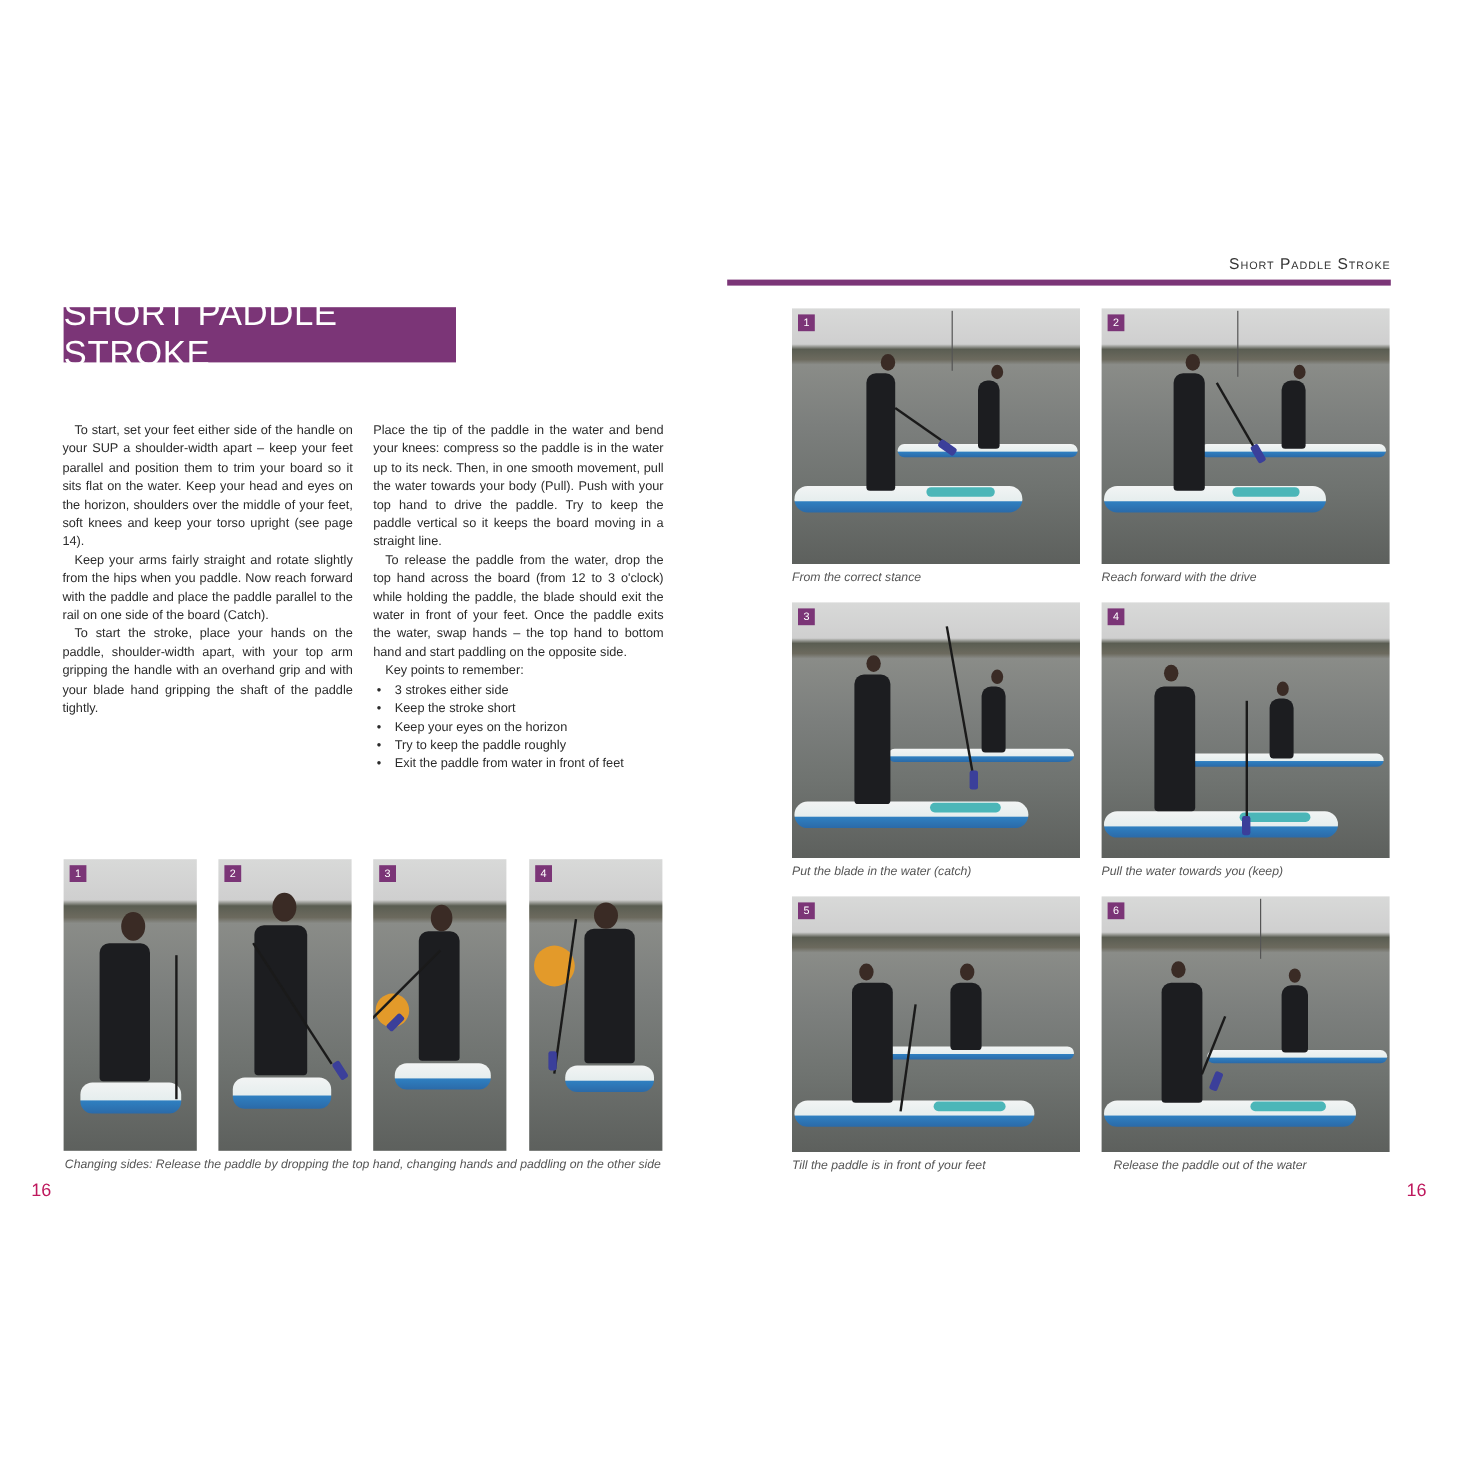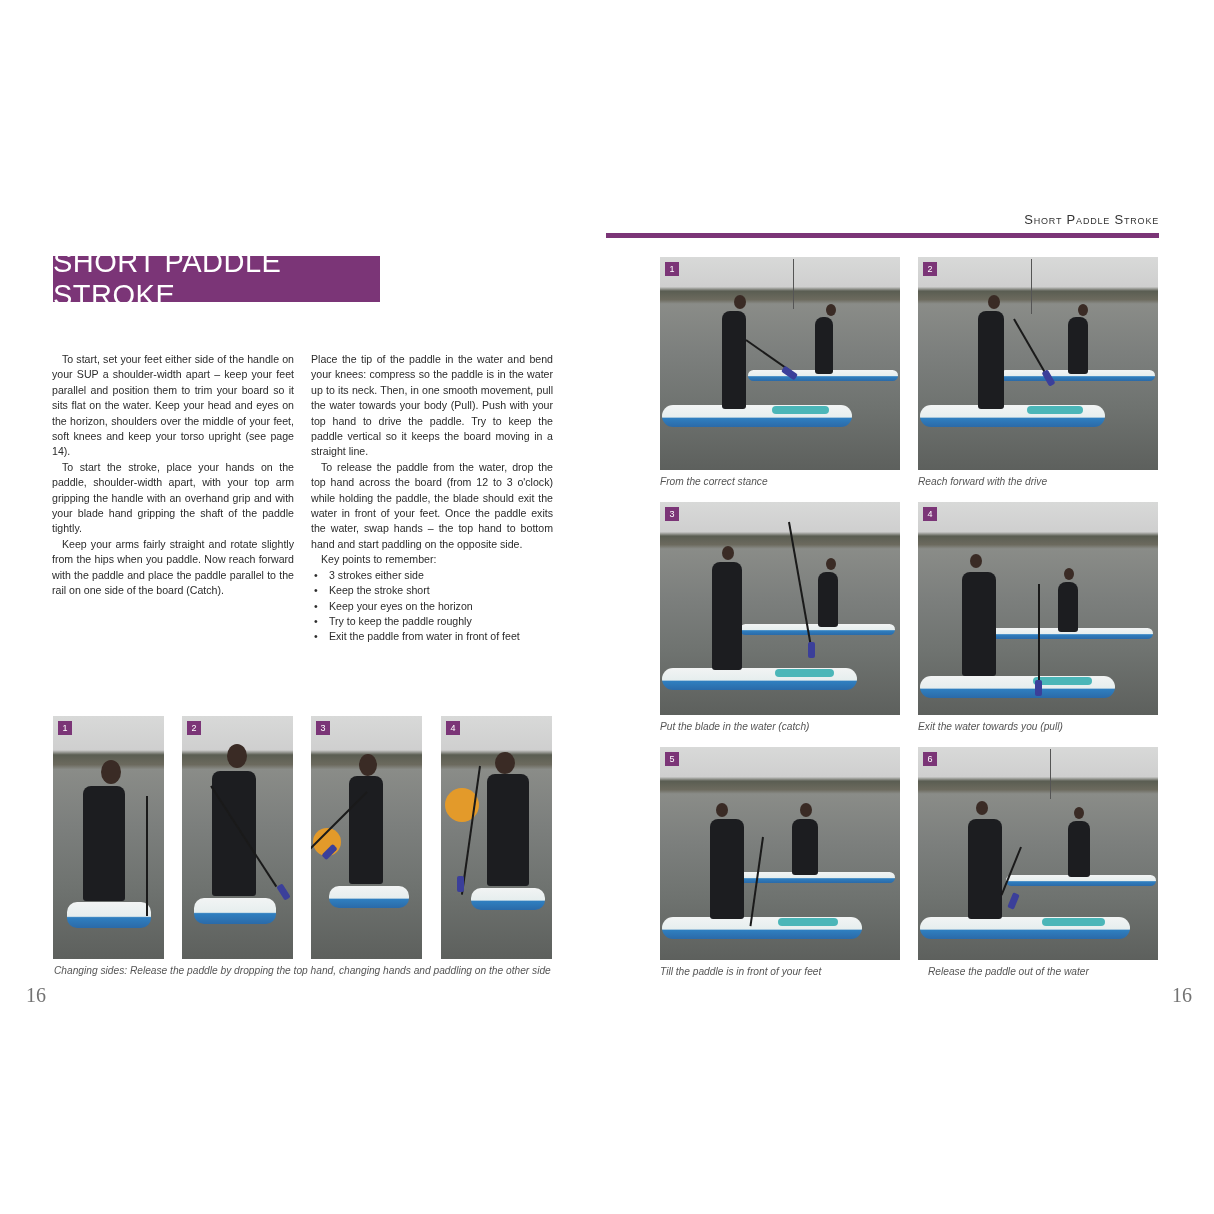--- a/index.html
+++ b/index.html
@@ -58,32 +58,32 @@
   .paddle { position: absolute; width: 2px; background: #1a1a1a; transform-origin: top center; }
   .blade { position: absolute; width: 7px; height: 16px; background: #3b3f9a; border-radius: 2px; }
   .mast { position: absolute; width: 1px; background: #555; }
   .buoy { position: absolute; width: 28px; height: 28px; border-radius: 50%; background: #e39a2a; }
 
   .caption {
     position: absolute; font-family: "Liberation Sans", sans-serif; font-style: italic;
     font-size: 10.2px; color: #555;
   }
   .pagenum {
-    position: absolute; font-family: Liberation Serif, serif; font-size: 20px; color: #737373;
+    position: absolute; font-family: Liberation Sans, sans-serif; font-size: 15px; color: #be185d;
   }
 </style>
 </head>
 <body>
 
 <div class="title-box">SHORT PADDLE STROKE</div>
 
 <div class="col left">
   <p class="ind">To start, set your feet either side of the handle on your SUP a shoulder-width apart – keep your feet parallel and position them to trim your board so it sits flat on the water. Keep your head and eyes on the horizon, shoulders over the middle of your feet, soft knees and keep your torso upright (see page 14).</p>
+  <p class="ind">Keep your arms fairly straight and rotate slightly from the hips when you paddle.  Now reach forward with the paddle and place the paddle parallel to the rail on one side of the board (Catch).</p>
   <p class="ind">To start the stroke, place your hands on the paddle, shoulder-width apart, with your top arm gripping the handle with an overhand grip and with your blade hand gripping the shaft of the paddle tightly.</p>
-  <p class="ind">Keep your arms fairly straight and rotate slightly from the hips when you paddle.  Now reach forward with the paddle and place the paddle parallel to the rail on one side of the board (Catch).</p>
 </div>
 
 <div class="col right">
   <p>Place the tip of the paddle in the water and bend your knees: compress so the paddle is in the water up to its neck. Then, in one smooth movement, pull the water towards your body (Pull). Push with your top hand to drive the paddle. Try to keep the paddle vertical so it keeps the board moving in a straight line.</p>
   <p class="ind">To release the paddle from the water, drop the top hand across the board (from 12 to 3 o'clock) while holding the paddle, the blade should exit the water in front of your feet. Once the paddle exits the water, swap hands – the top hand to bottom hand and start paddling on the opposite side.</p>
   <p class="ind">Key points to remember:</p>
   <ul>
     <li>3 strokes either side</li>
     <li>Keep the stroke short</li>
     <li>Keep your eyes on the horizon</li>
@@ -177,21 +177,21 @@
   <div class="num">4</div>
   <div class="board" style="left:70px;top:126px;width:165px;height:11px;"></div>
   <div class="board teal" style="left:2px;top:174px;width:195px;height:22px;"></div>
   <div class="person" style="left:44px;top:70px;width:34px;height:104px;"></div>
   <div class="head" style="left:52px;top:52px;"></div>
   <div class="person" style="left:140px;top:80px;width:20px;height:50px;"></div>
   <div class="head" style="left:146px;top:66px;width:10px;height:12px;"></div>
   <div class="paddle" style="left:120px;top:82px;height:110px;"></div>
   <div class="blade" style="left:117px;top:178px;"></div>
 </div>
-<div class="caption" style="left:918px;top:721px;">Exit the water towards you (pull)</div>
+<div class="caption" style="left:918px;top:721px;">Pull the water towards you (keep)</div>
 
 <div class="photo" style="left:660px;top:747px;width:240px;height:213px;">
   <div class="num">5</div>
   <div class="board" style="left:70px;top:125px;width:165px;height:11px;"></div>
   <div class="board teal" style="left:2px;top:170px;width:200px;height:22px;"></div>
   <div class="person" style="left:50px;top:72px;width:34px;height:100px;"></div>
   <div class="head" style="left:56px;top:56px;"></div>
   <div class="person" style="left:132px;top:72px;width:26px;height:56px;"></div>
   <div class="head" style="left:140px;top:56px;width:12px;height:14px;"></div>
   <div class="paddle" style="left:102px;top:90px;height:90px;transform:rotate(8deg);"></div>

